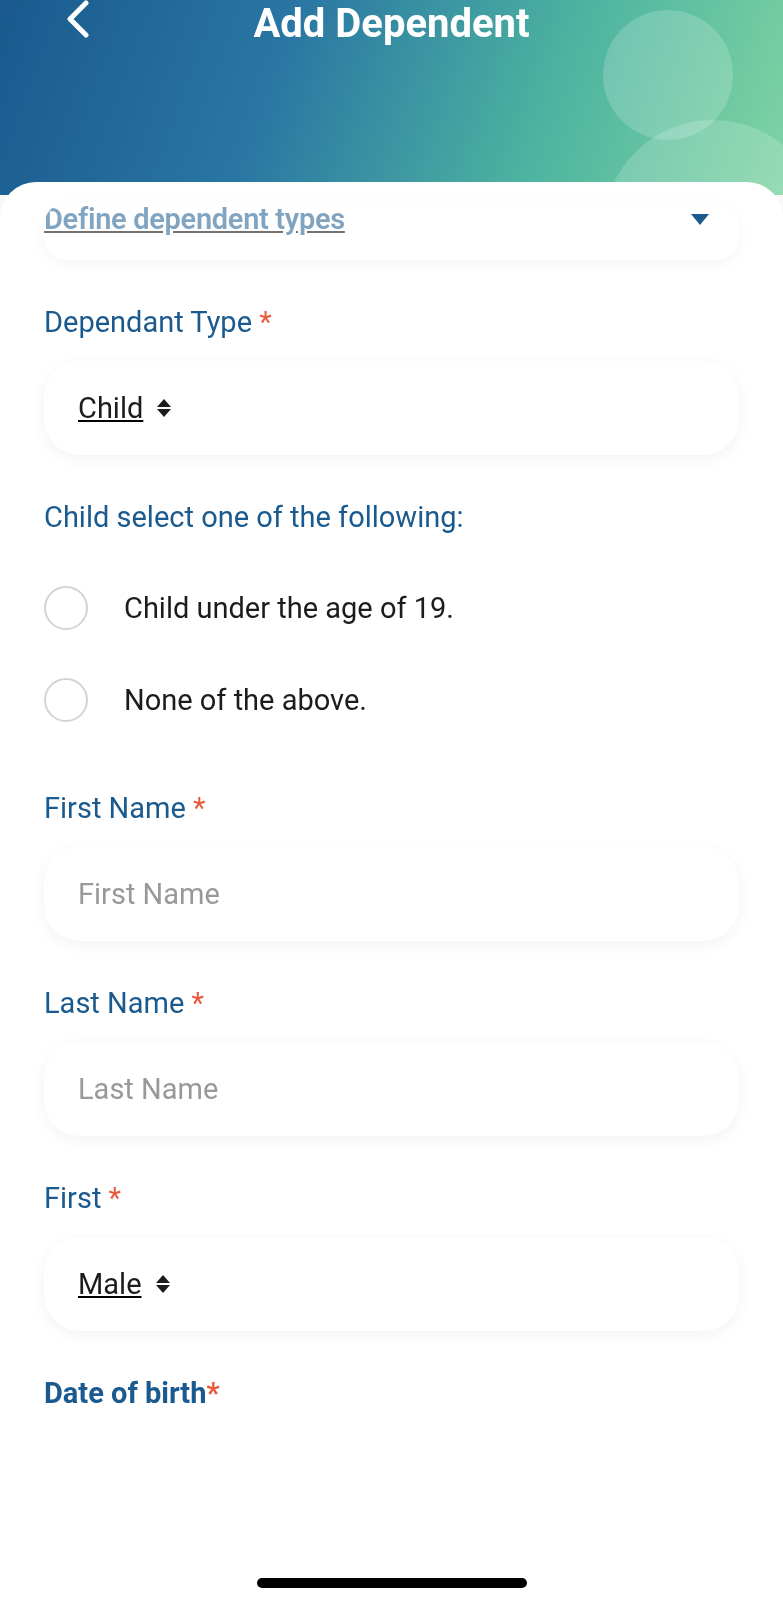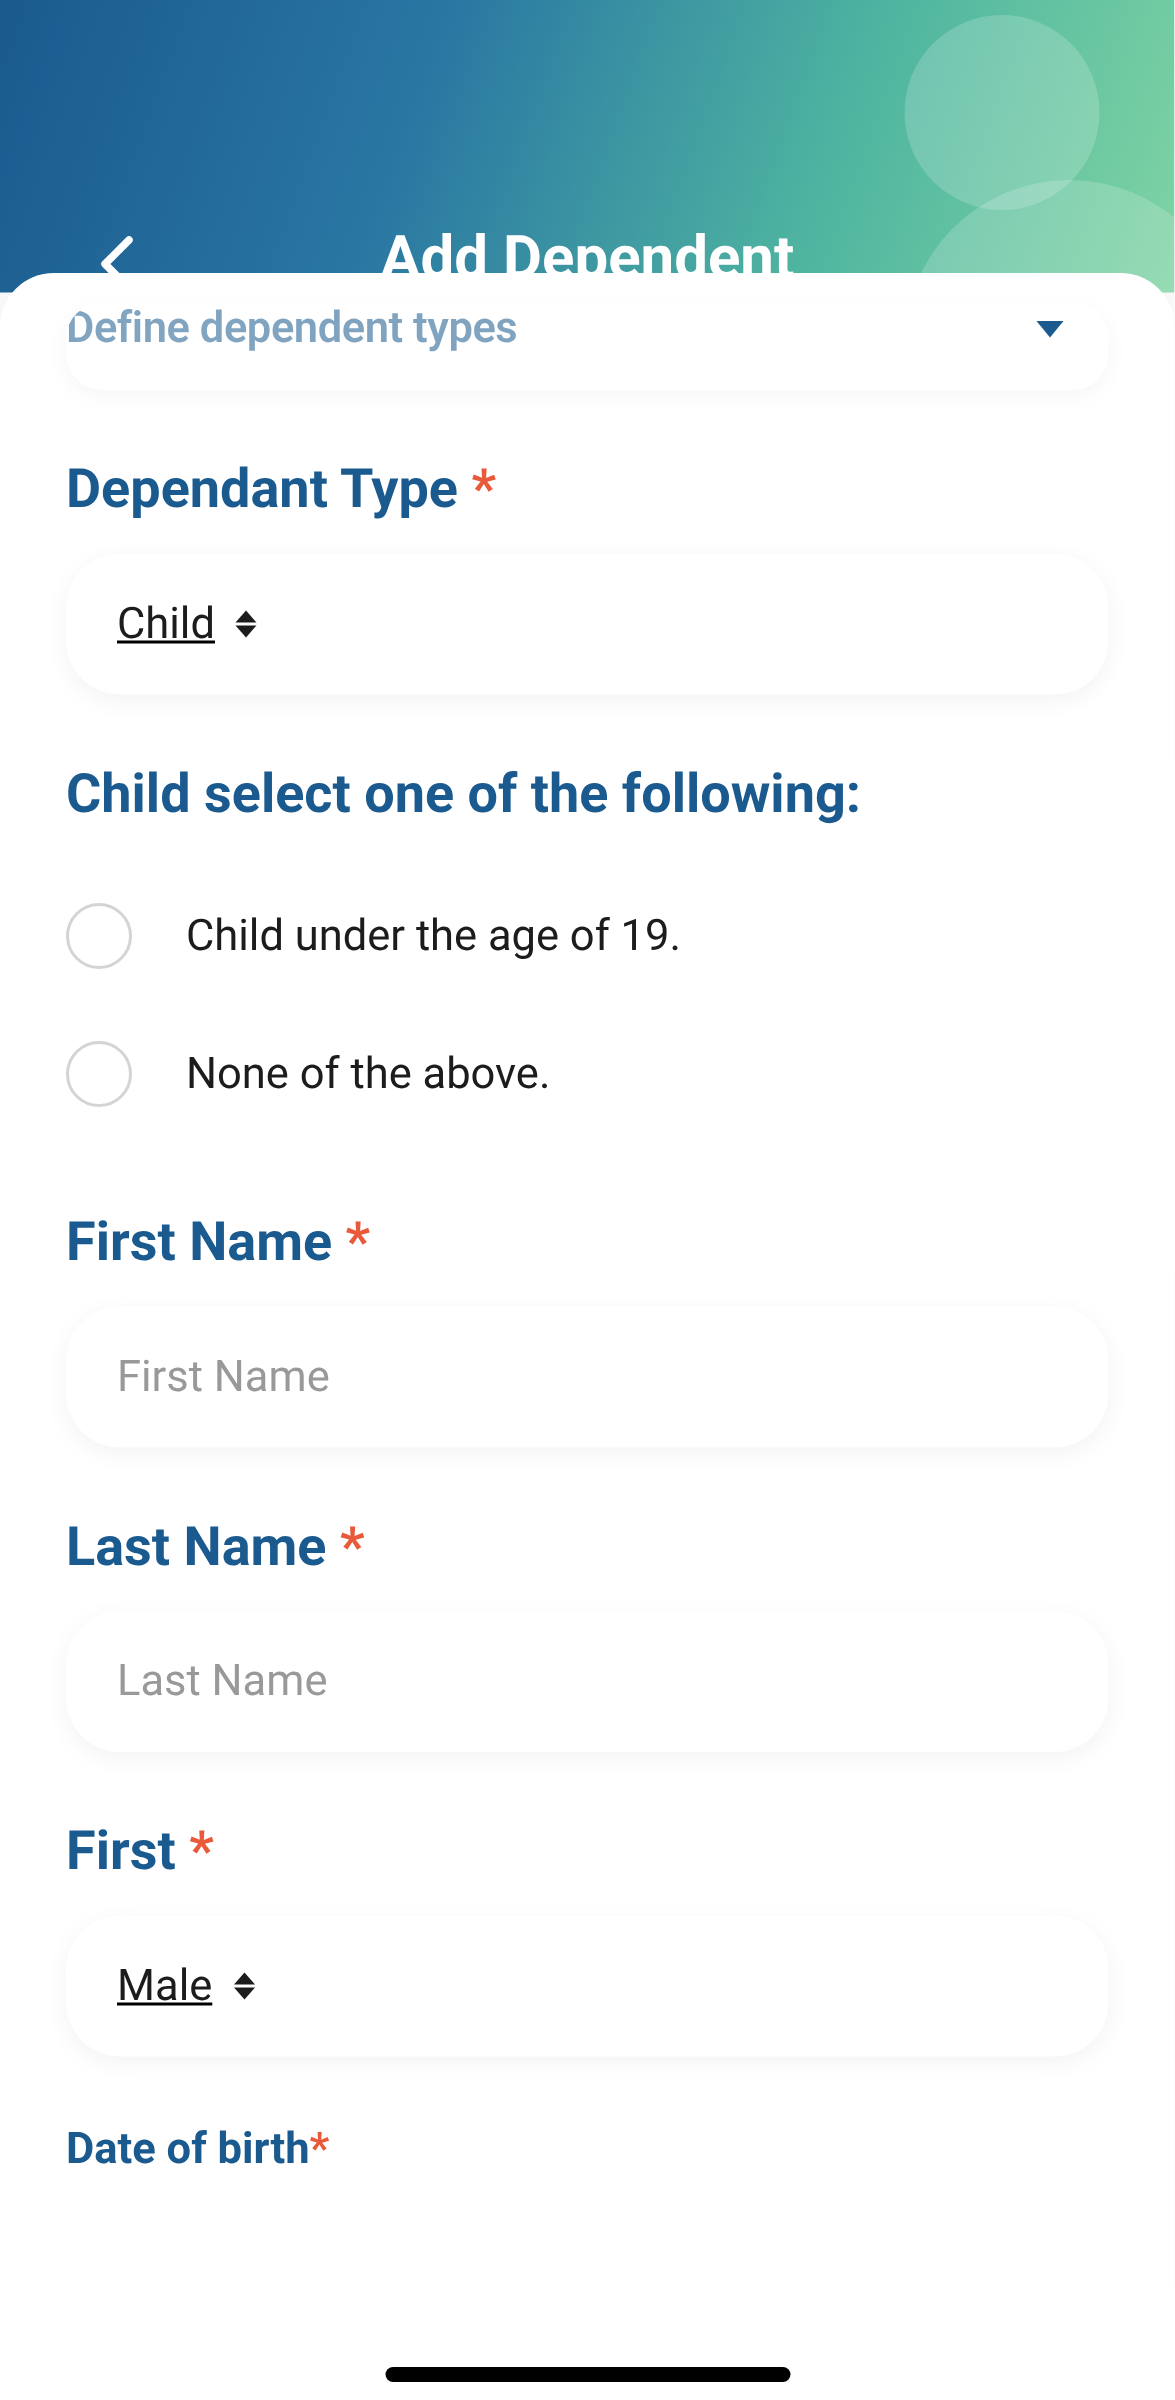--- a/index.html
+++ b/index.html
@@ -15,21 +15,21 @@
       background: #f8f8f8;
       position: relative;
       overflow: hidden;
     }
     
     .header {
       height: 195px;
       background: linear-gradient(110deg, #1a5a8e 0%, #2976a3 35%, #4fb5a0 70%, #7fd4a3 100%);
       position: relative;
       display: flex;
-      align-items: flex-end;
+      align-items: flex-start;
       padding: 0 56px;
       overflow: hidden;
     }
     
     .header-deco1 {
       position: absolute;
       right: 50px;
       top: 10px;
       width: 130px;
       height: 130px;
@@ -85,42 +85,43 @@
     .dropdown-card {
       margin: 20px 44px 0 44px;
       padding: 0 30px 24px 0;
       border-radius: 24px;
       background: white;
       display: flex;
       align-items: center;
       justify-content: space-between;
       box-shadow: 0 4px 16px rgba(0,0,0,0.04);
       overflow: hidden;
+      text-decoration: underline;
     }
     
     .dropdown-label {
       color: #1a5a8e;
       font-size: 29px;
       font-weight: 600;
       opacity: 0.55;
       letter-spacing: -0.3px;
     }
     
     .caret-down {
       width: 0;
       height: 0;
       border-left: 9px solid transparent;
       border-right: 9px solid transparent;
       border-top: 11px solid #1a5a8e;
     }
     
     .section-label {
       color: #1a5a8e;
-      font-size: 36px;
-      font-weight: 700;
+      font-size: 29px;
+      font-weight: 400;
       margin-top: 45px;
       margin-bottom: 22px;
     }
     
     .required {
       color: #e85a3a;
     }
     
     .select-card {
       background: white;

